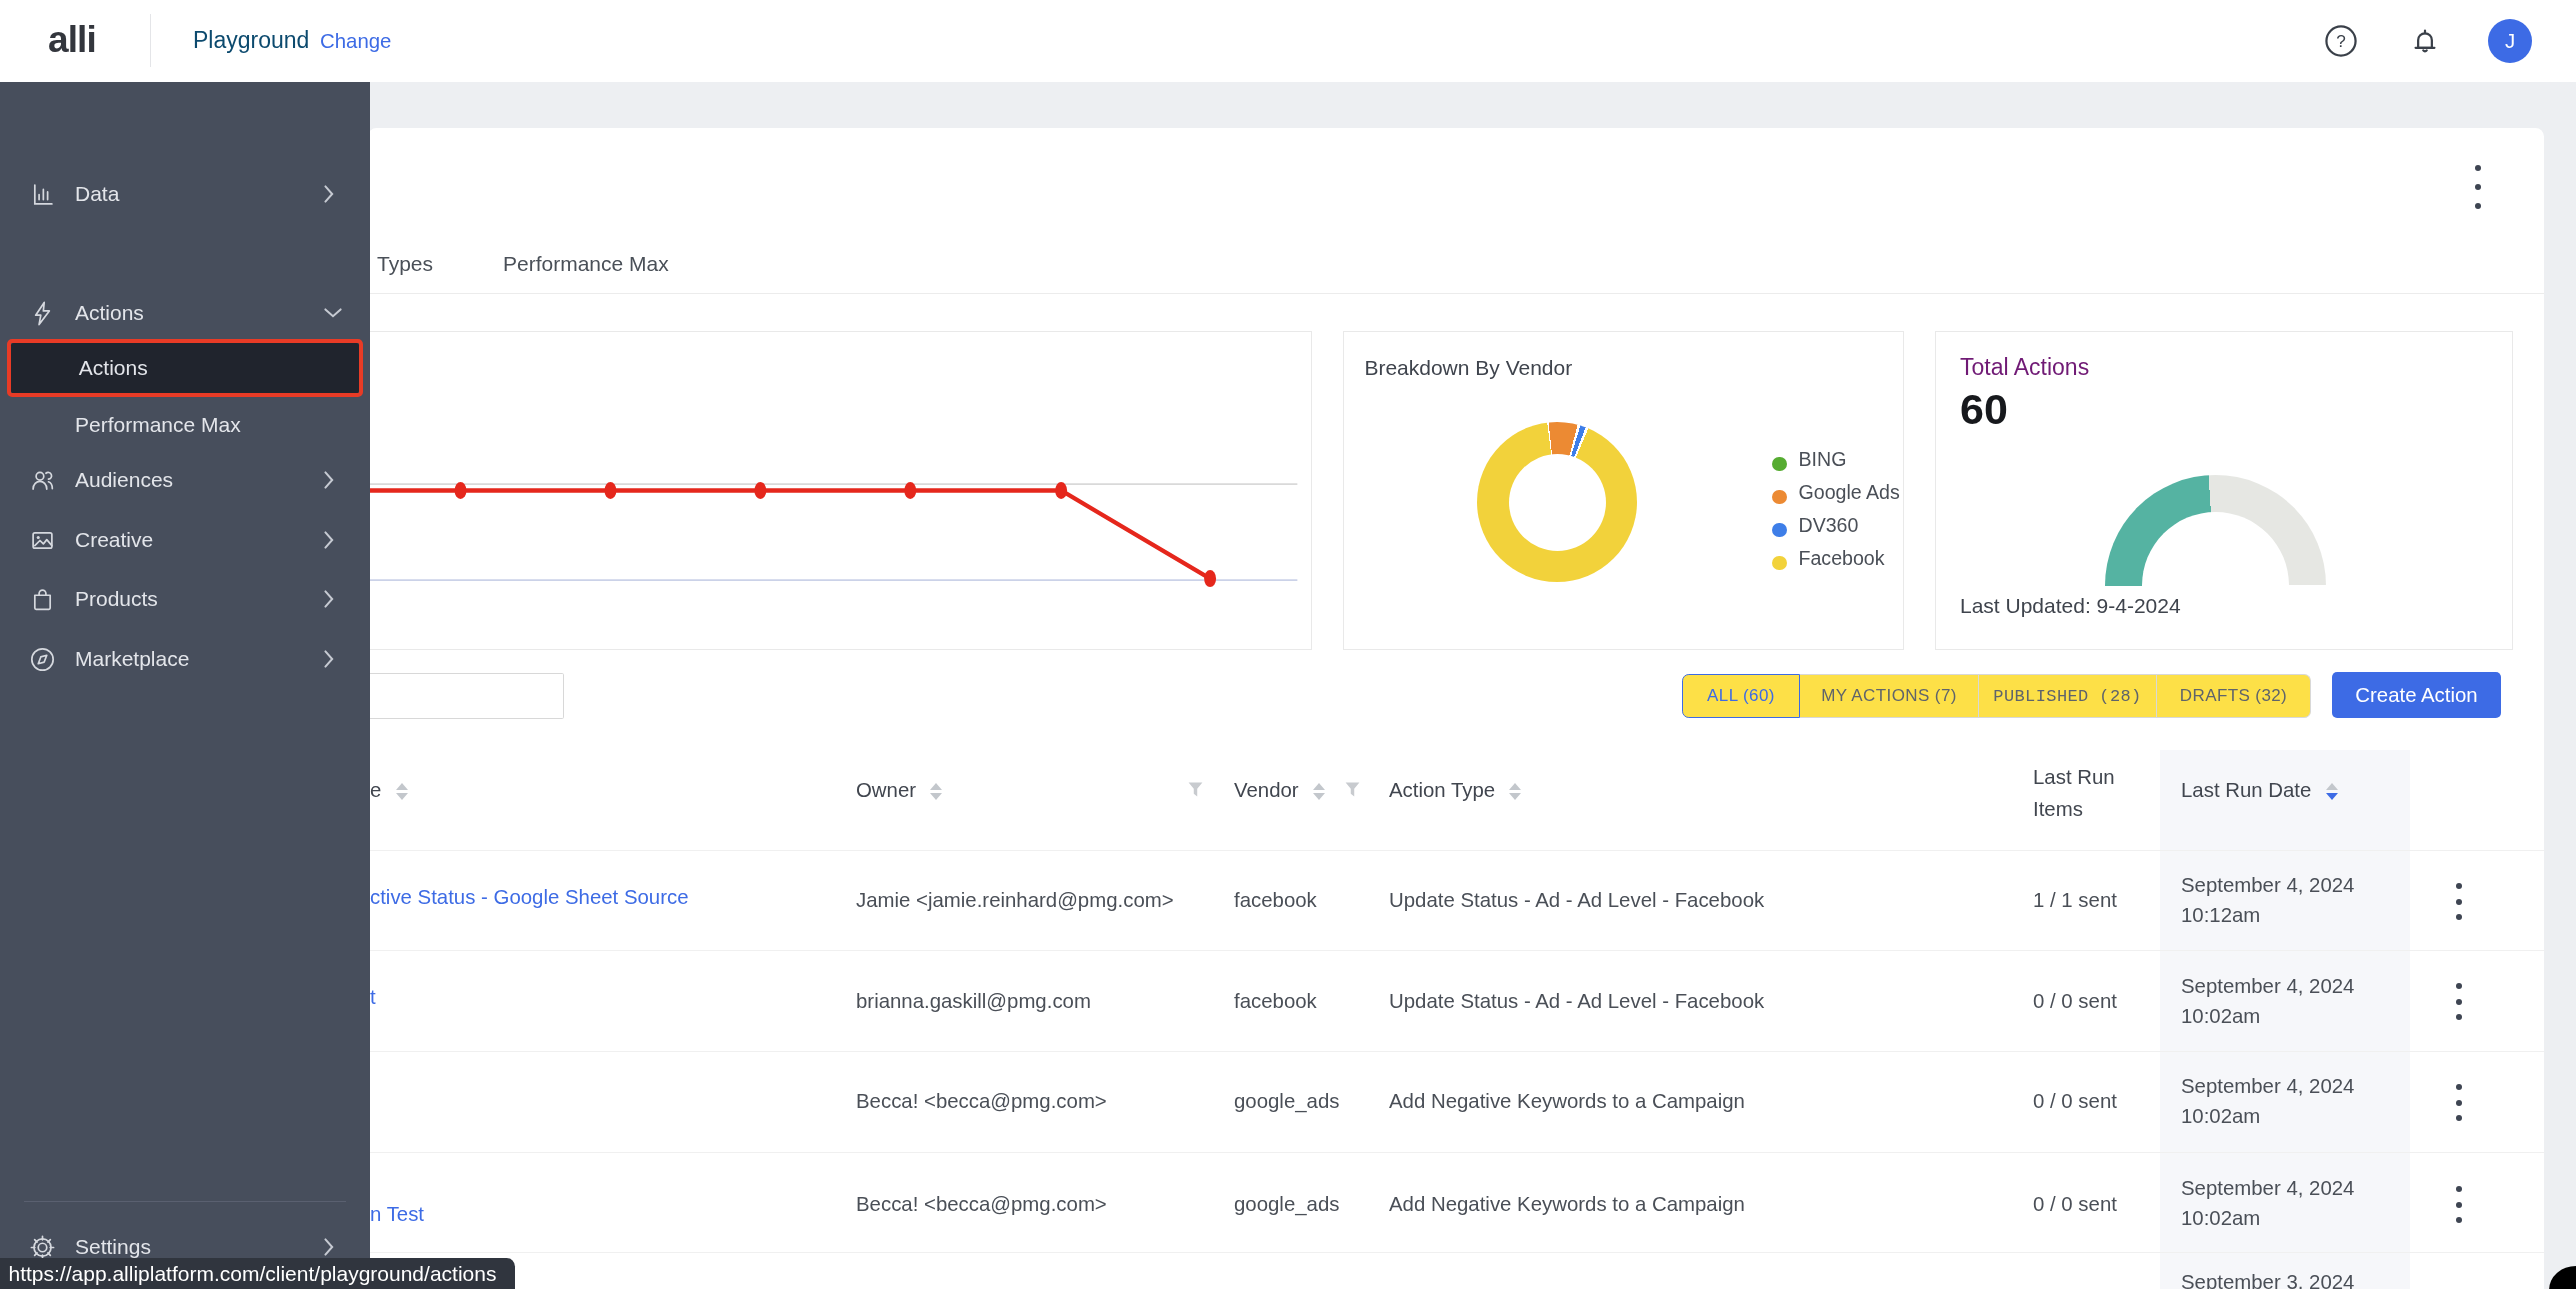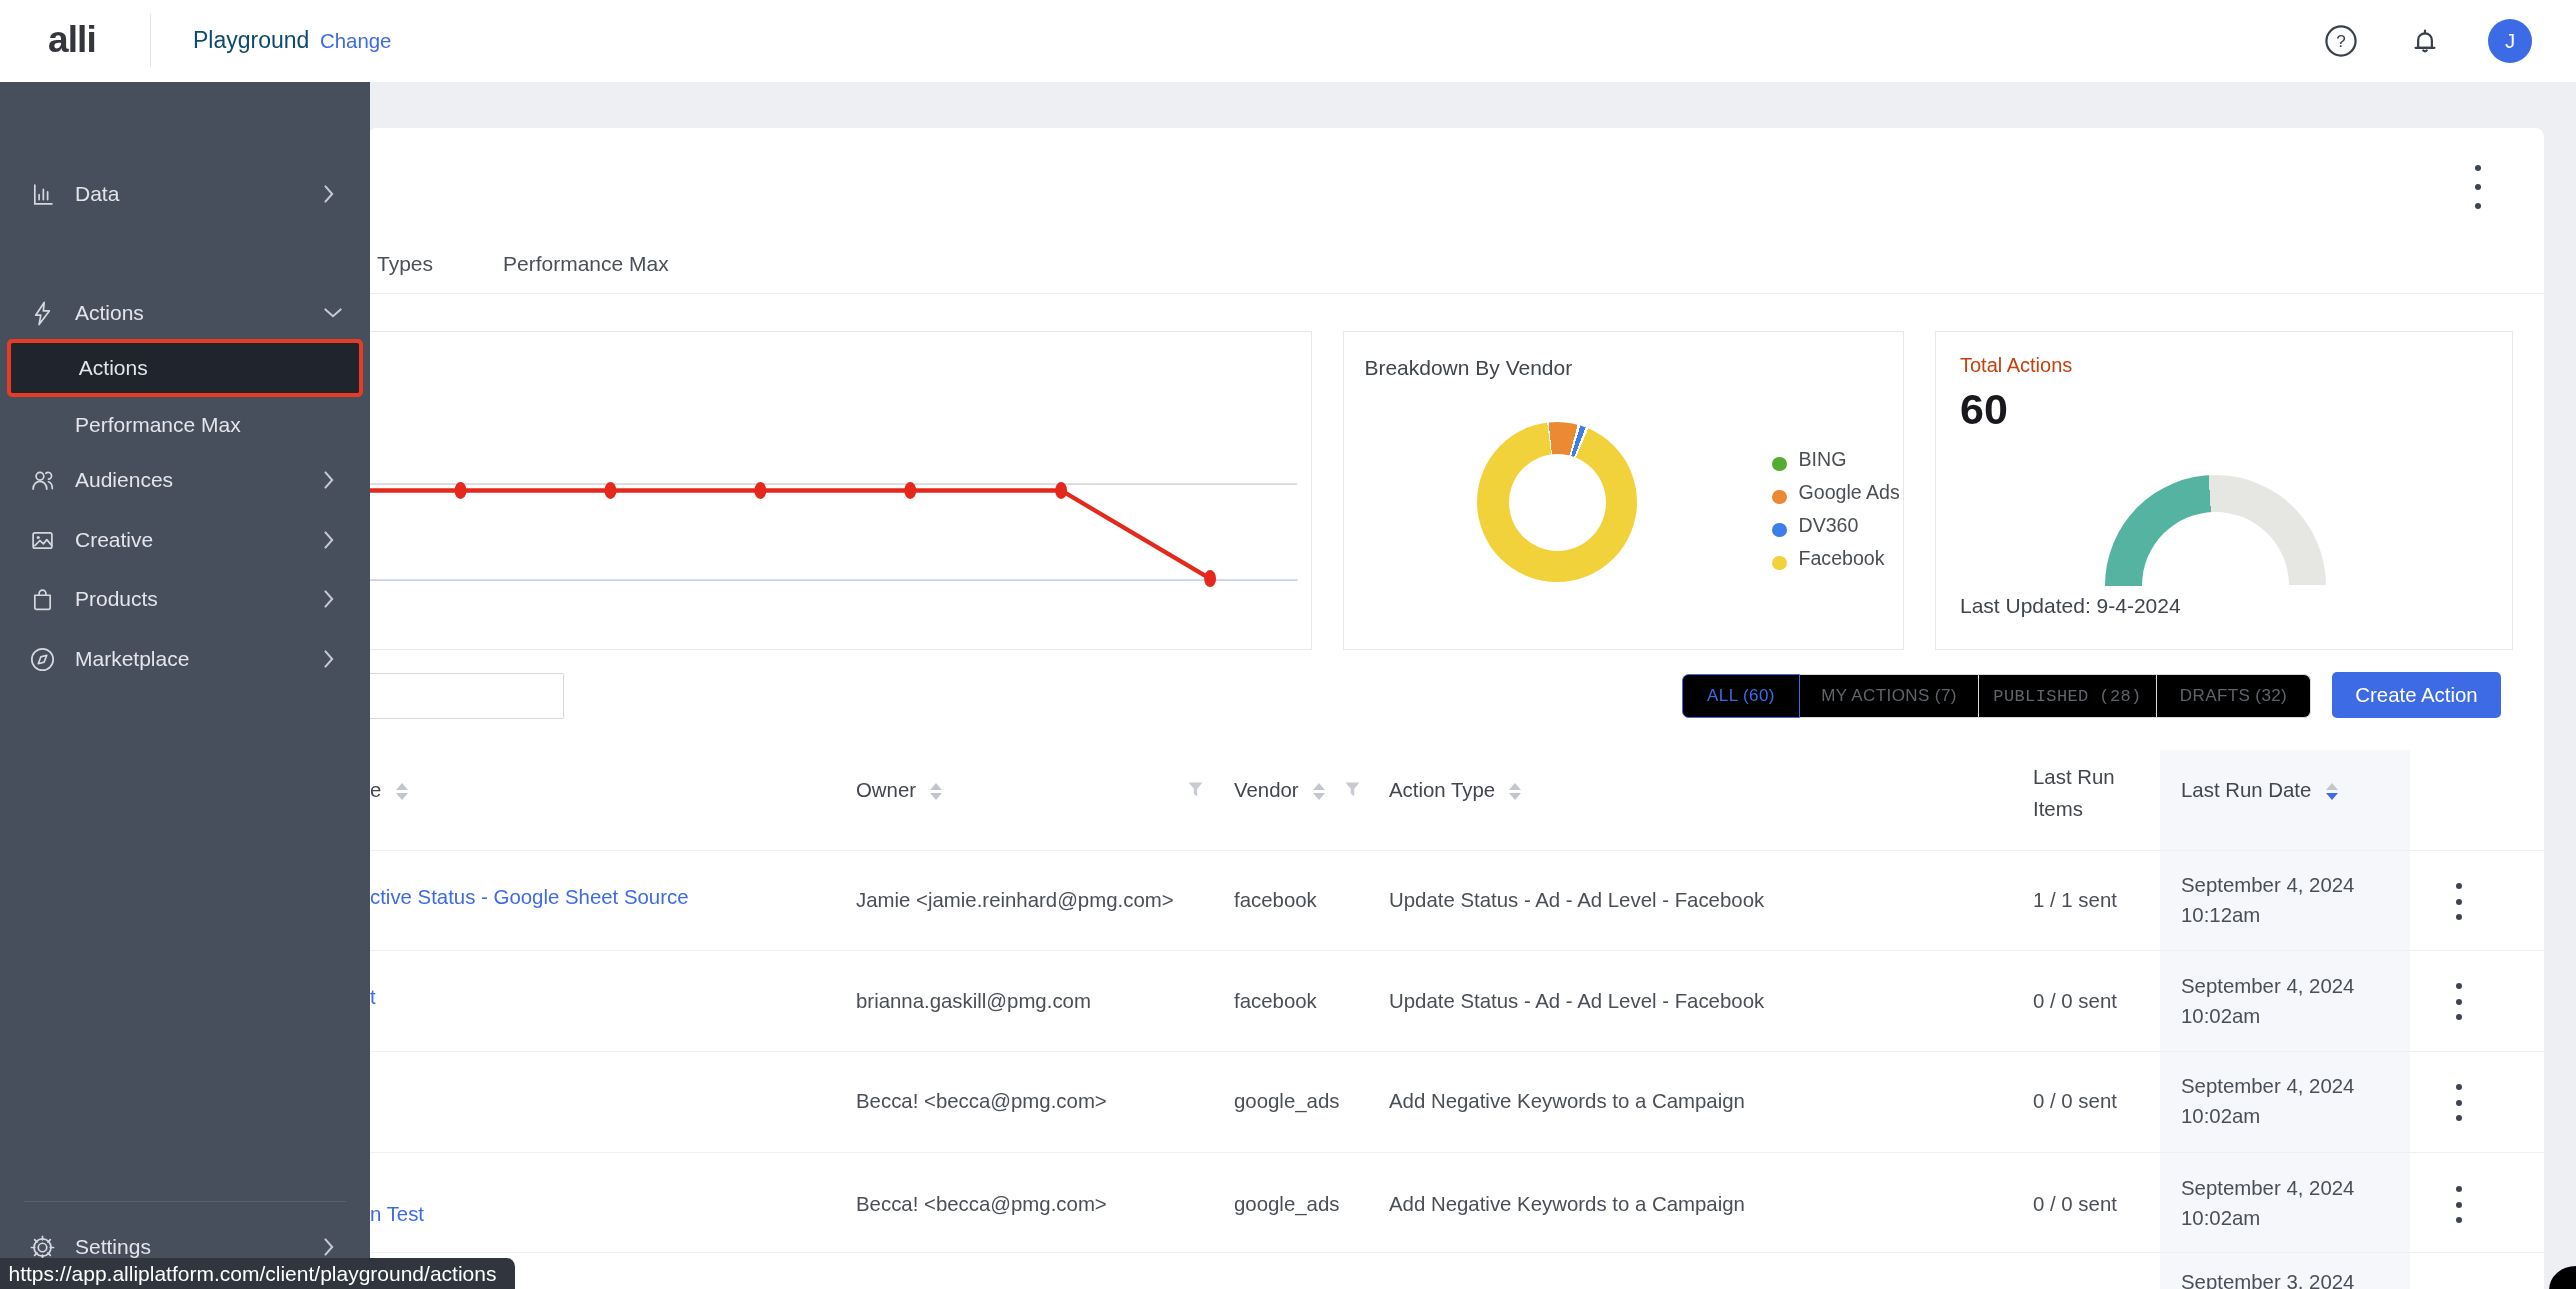--- a/index.html
+++ b/index.html
@@ -24,21 +24,21 @@
   .card-kebab i, .row-kebab i { width:6px; height:6px; border-radius:50%; background:#3E4552; }
   .corner-shape { position:absolute; right:0; bottom:0; width:27px; height:24px; background:#000; border-top-left-radius:100%; z-index:200; }
 
   
   .tab { position:absolute; top:252px; font-size:21px; color:#4A5058; cursor:pointer; }
   .tabs-underline { position:absolute; left:370px; top:293px; width:2174px; height:0.9px; background:#ECECEC; }
 
   
   .chart-card { position:absolute; top:331px; height:319px; background:#FFF; border:0.9px solid #E9E9E9; border-radius:0; }
   .card-title { font-size:21px; color:#3F444D; }
-  .muted-title { font-size:20px; color:#c2410c; }
+  .muted-title { font-size:23px; color:#701a75; }
 
   #line-card { left:349px; width:963px; }
   #vendor-card { left:1343px; width:561px; }
   #total-card { left:1935px; width:578px; }
 
   #vendor-title { position:absolute; left:20.4px; top:24px; }
   .donut { position:absolute; left:133px; top:90px; width:160px; height:160px; border-radius:50%; }
   .donut-hole { position:absolute; left:31.5px; top:31.5px; width:97px; height:97px; border-radius:50%; background:#FFF; }
   .legend { position:absolute; left:428px; top:106px; }
   .legend-row { display:flex; align-items:flex-end; height:33px; }
@@ -48,21 +48,21 @@
   #total-title { position:absolute; left:24px; top:22px; }
   .total-value { position:absolute; left:24px; top:53px; font-size:43px; font-weight:600; color:#17191D; }
   .gauge-wrap { position:absolute; left:169px; top:143px; width:221px; height:111px; overflow:hidden; }
   .gauge-circle { position:absolute; left:0; top:0; width:221px; height:221px; border-radius:50%; }
   .gauge-hole { position:absolute; left:37px; top:37px; width:147px; height:147px; border-radius:50%; background:#FFF; }
   .last-updated { position:absolute; left:24px; top:262px; font-size:21px; color:#3F444D; }
 
   
   .search-input { position:absolute; left:349px; top:673px; width:215px; height:46px; border:1.7px solid #D8D8D8; border-radius:1.7px; background:#FFF; font-size:20.4px; padding:0 12px; color:#3F444D; outline:none; }
   .filter-group { position:absolute; left:1682px; top:674px; height:44px; display:flex; }
-  .filter-btn { height:44px; border:0.9px solid #D8D8D8; border-left-width:0; background:#000000; font-family:"Liberation Sans",sans-serif;
+  .filter-btn { height:44px; border:0.9px solid #D8D8D8; border-left-width:0; background:#fde047; font-family:"Liberation Sans",sans-serif;
                 font-size:17px; letter-spacing:0.4px; color:#5F646B; display:flex; align-items:center; justify-content:center; cursor:pointer; }
   .filter-btn:first-child { border-left-width:0.9px; border-radius:6.8px 0 0 6.8px; }
   .filter-btn:last-child { border-radius:0 6.8px 6.8px 0; }
   .filter-btn.active { border:1.7px solid #3D6BE5; color:#3D6BE5; border-radius:6.8px 0 0 6.8px; }
   .create-btn { position:absolute; left:2332px; top:672px; width:169px; height:46px; background:#3D6BE5; color:#FFF; font-size:20.4px;
                 border:none; border-radius:5.1px; font-family:"Liberation Sans",sans-serif; cursor:pointer; }
 
   
   .sorted-band { position:absolute; left:2160px; top:750px; width:250px; height:540px; background:#F6F7FA; }
   .th { position:absolute; font-size:20.4px; font-weight:500; color:#41464F; }

